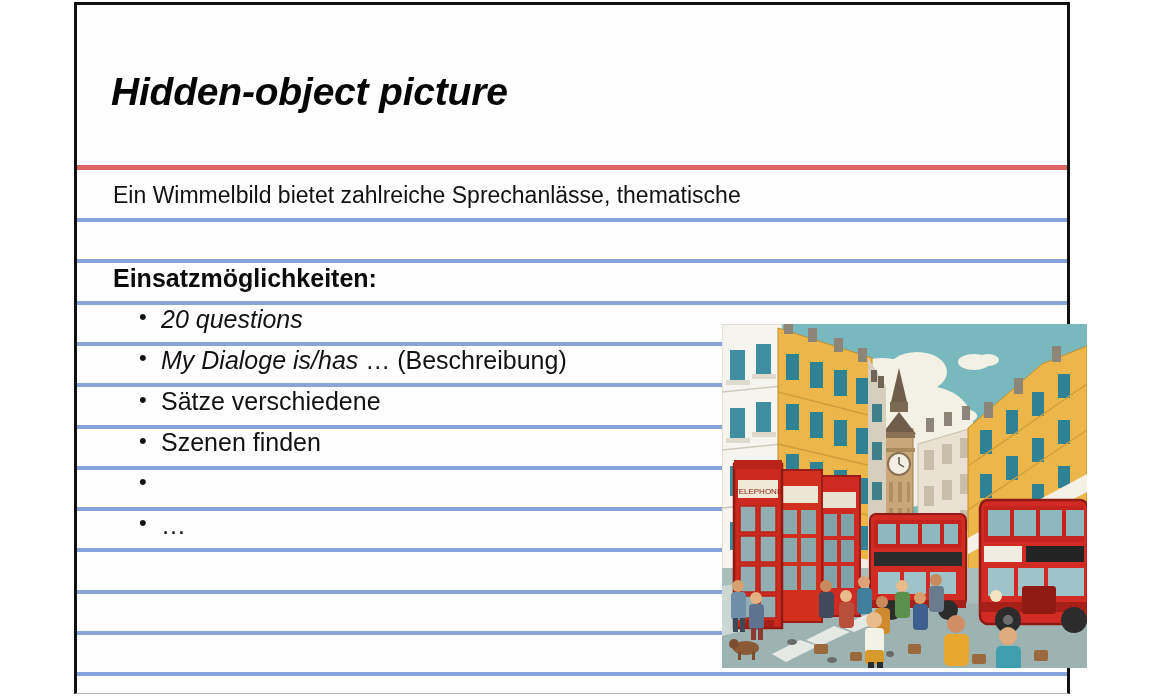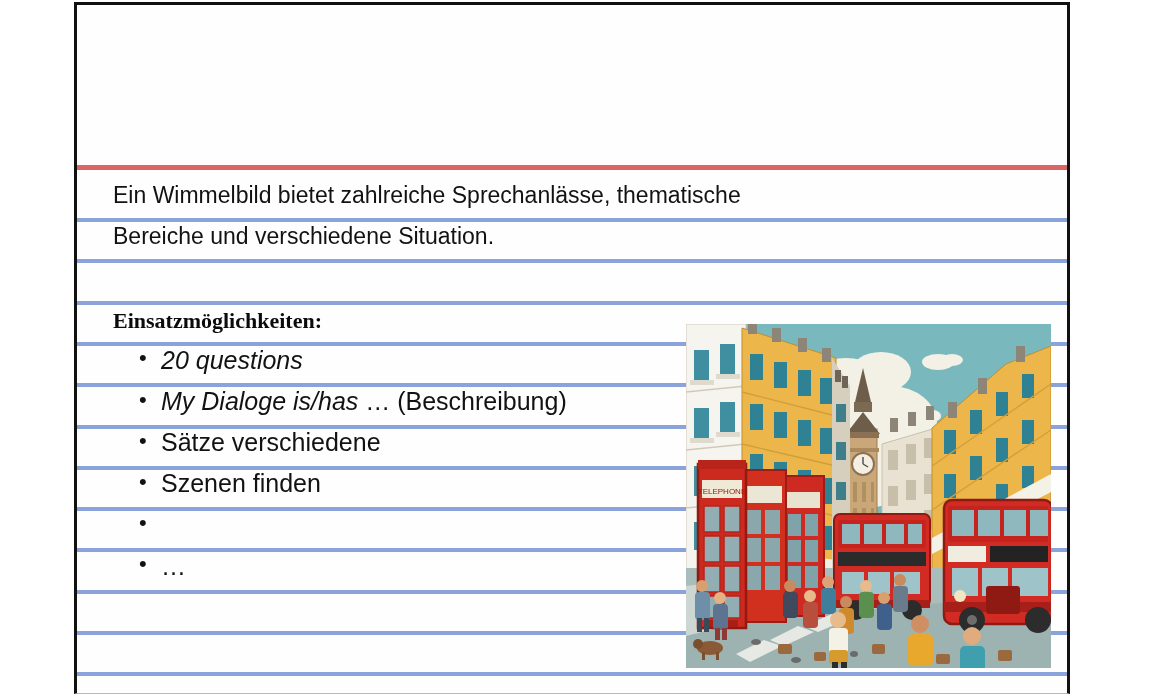--- a/index.html
+++ b/index.html
@@ -61,26 +61,25 @@
     line-height:41.2px;
     font-size:23px;
     color:#121212;
     white-space:nowrap;
     padding-left:2px;
   }
   .spacer-line { height:41.2px; }
   .heading-line {
     height:41.2px;
     line-height:43px;
-    font-size:22px;
+    font-size:25px;
     font-weight:bold;
     color:#0b0b0b;
     white-space:nowrap;
     padding-left:2px;
-    font-family:Liberation Serif, serif;
   }
   .bullet-line {
     height:41.2px;
     line-height:43px;
     font-size:25px;
     color:#121212;
     white-space:nowrap;
     padding-left:28px;
     display:flex;
     align-items:center;
@@ -93,21 +92,21 @@
     color:#121212;
     flex:0 0 auto;
     position:relative;
     top:-2px;
   }
   .bullet-text { display:inline-block; }
   .it { font-style:italic;margin-top:22px; }
   
   #hidden-object-picture {
     position:absolute;
-    left:609px; top:319px;
+    left:645px; top:319px;
     width:365px; height:344px;
     overflow:hidden;
     background:#8fc6c9;
   }
   #hidden-object-picture svg { display:block; }
 </style>
 </head>
 <body>
 
 <div id="slide-frame">
@@ -121,25 +120,27 @@
     <div class="rule-line" style="top:378px;"></div>
     <div class="rule-line" style="top:420px;"></div>
     <div class="rule-line" style="top:461px;"></div>
     <div class="rule-line" style="top:502px;"></div>
     <div class="rule-line" style="top:543px;"></div>
     <div class="rule-line" style="top:585px;"></div>
     <div class="rule-line" style="top:626px;"></div>
     <div class="rule-line" style="top:667px;"></div>
   </div>
 
+  <div id="title-block">
+    <div id="page-title">Hidden-object picture</div>
+  </div>
 
   <div id="body-area">
 
     <div class="para-line">Ein Wimmelbild bietet zahlreiche Sprechanlässe, thematische</div>
-    <div class="para-line">Bereiche und verschiedene Situation.</div>
 
     <div class="spacer-line"></div>
 
     <div class="heading-line">Einsatzmöglichkeiten:</div>
 
     <div class="bullet-line">
       <span class="bullet-dot">•</span>
       <span class="bullet-text"><span class="it">20 questions</span><span></span></span>
     </div>
 

